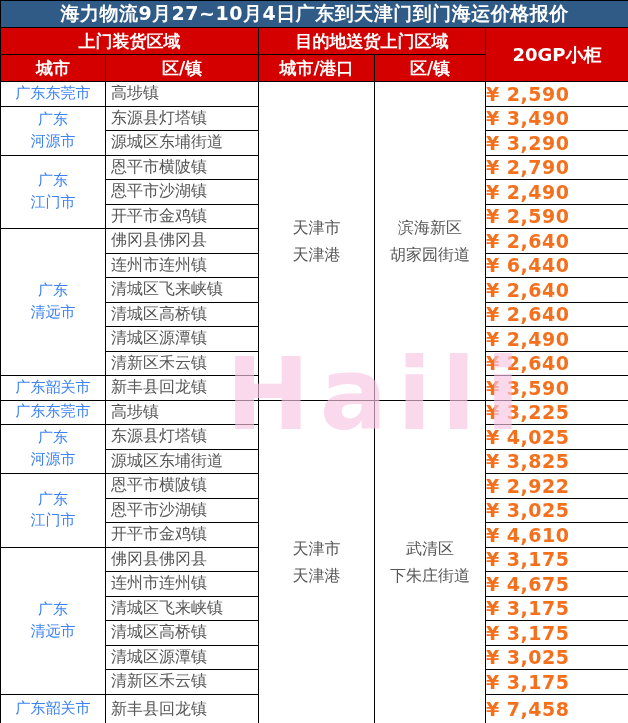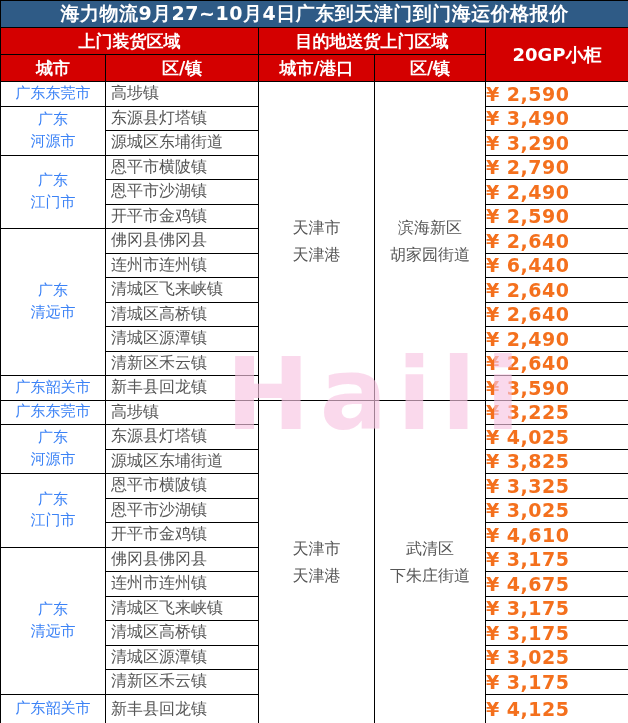--- a/index.html
+++ b/index.html
@@ -201,21 +201,21 @@
     <td class="price-cell">¥ 4,025</td>
   </tr>
   <tr class="data-row">
     <td class="district-cell">源城区东埔街道</td>
     <td class="price-cell">¥ 3,825</td>
   </tr>
   <tr class="data-row">
     <td class="city-cell" rowspan="3">广东
 江门市</td>
     <td class="district-cell">恩平市横陂镇</td>
-    <td class="price-cell">¥ 3,325</td>
+    <td class="price-cell">¥ 2,922</td>
   </tr>
   <tr class="data-row">
     <td class="district-cell">恩平市沙湖镇</td>
     <td class="price-cell">¥ 3,025</td>
   </tr>
   <tr class="data-row">
     <td class="district-cell">开平市金鸡镇</td>
     <td class="price-cell">¥ 4,610</td>
   </tr>
   <tr class="data-row">
@@ -240,18 +240,18 @@
     <td class="district-cell">清城区源潭镇</td>
     <td class="price-cell">¥ 3,025</td>
   </tr>
   <tr class="data-row">
     <td class="district-cell">清新区禾云镇</td>
     <td class="price-cell">¥ 3,175</td>
   </tr>
   <tr class="data-row-last">
     <td class="city-cell">广东韶关市</td>
     <td class="district-cell">新丰县回龙镇</td>
-    <td class="price-cell">¥ 4,125</td>
+    <td class="price-cell">¥ 7,458</td>
   </tr>
 </tbody>
   </table>
 
 <div class="watermark">Haili</div>
 
 </body></html>

